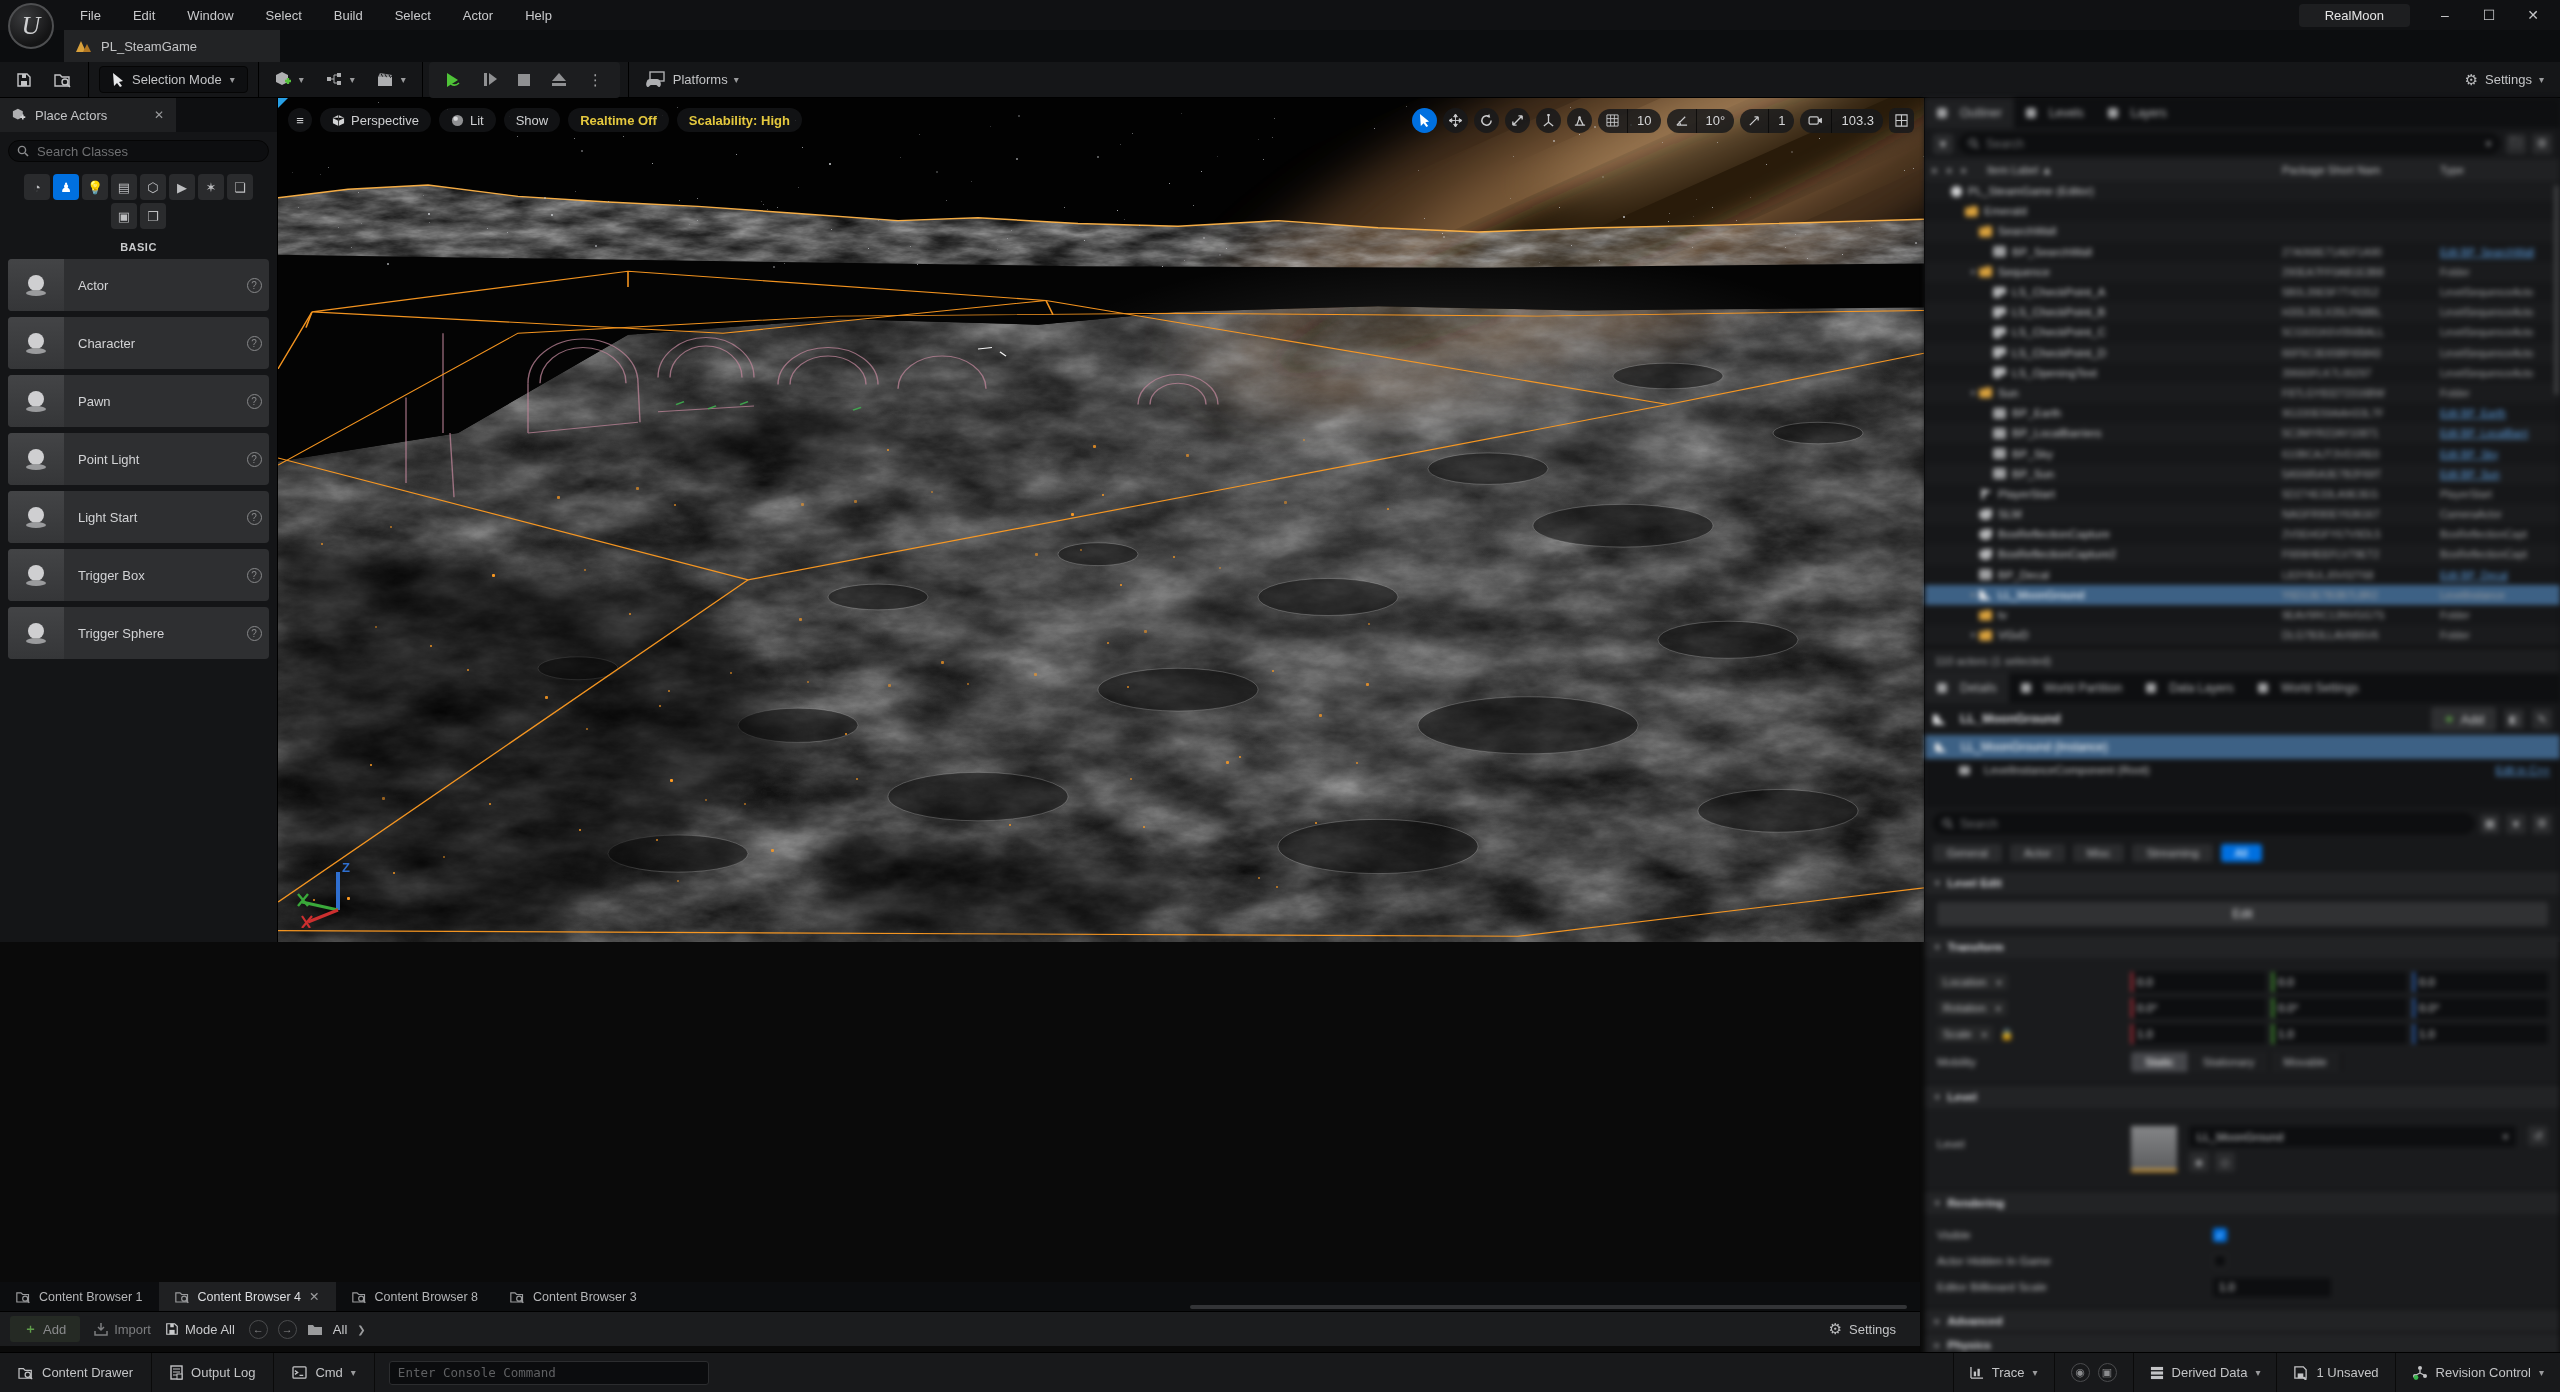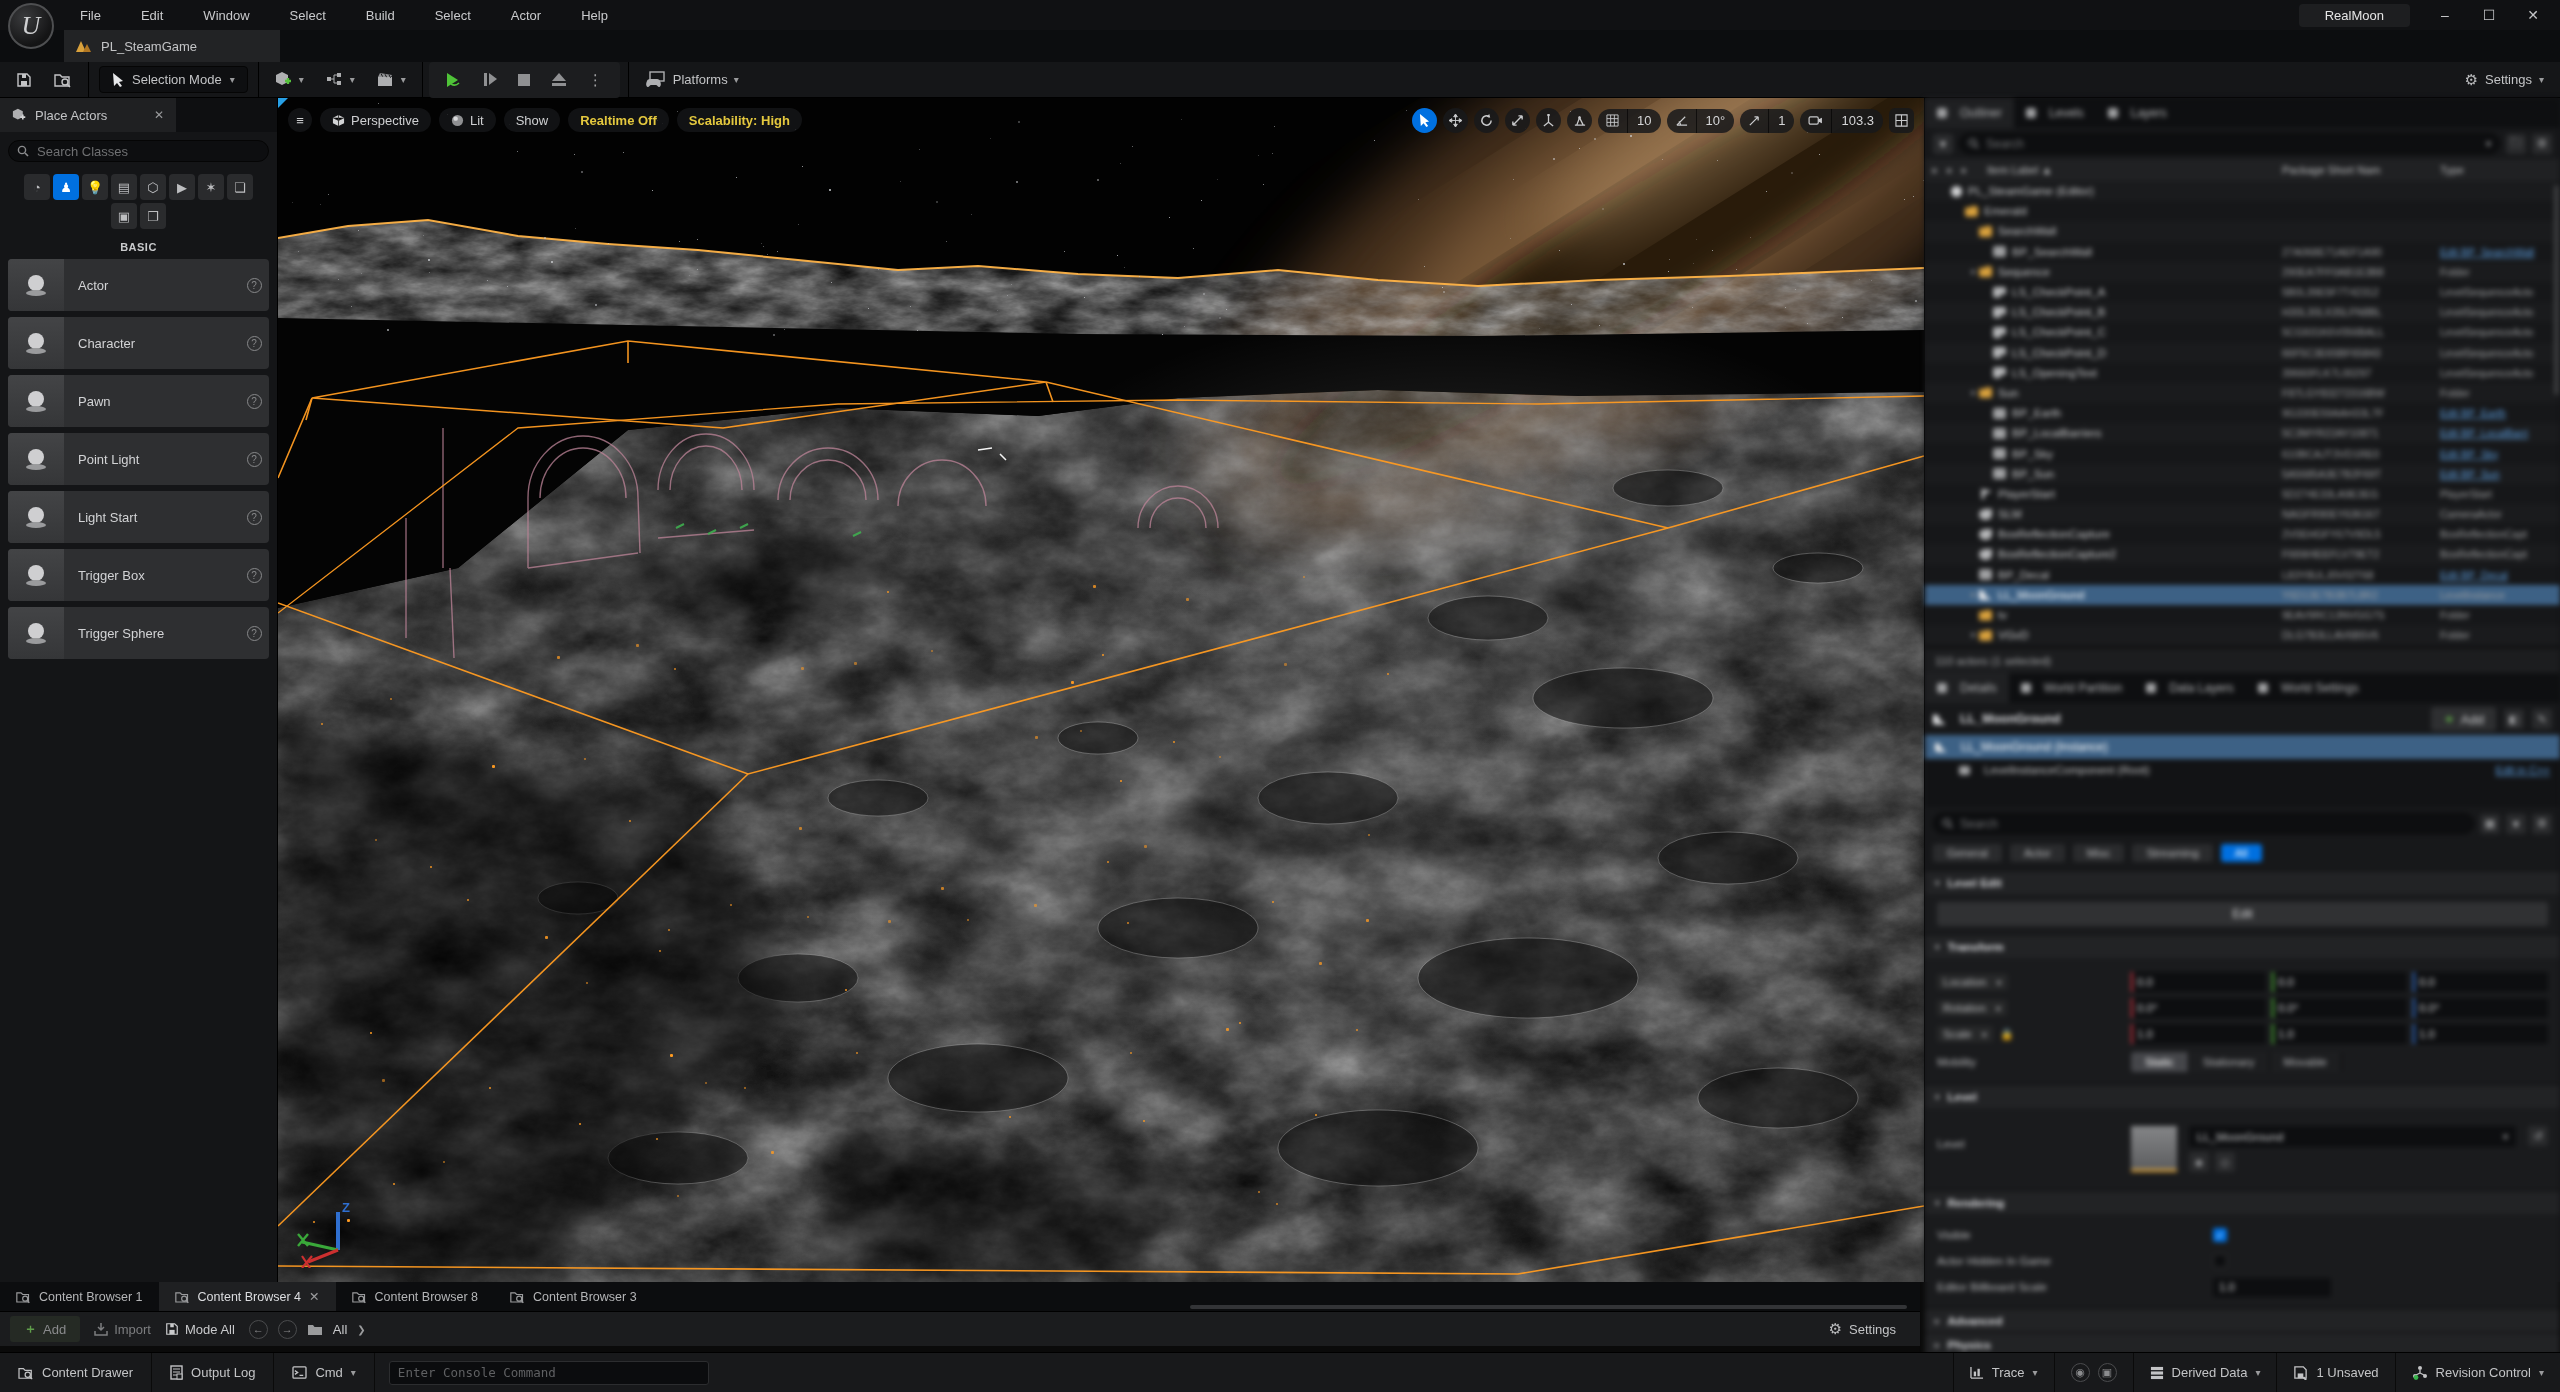--- a/index.html
+++ b/index.html
@@ -10,21 +10,21 @@
   }
   *{margin:0;padding:0;box-sizing:border-box;font-family:"Liberation Sans",sans-serif;}
   html,body{background:#000;}
   #app{position:relative;width:2560px;height:1392px;background:var(--bg);overflow:hidden;color:var(--txt);font-size:13px;}
 
   
   .menubar{position:absolute;left:0;top:0;width:2560px;height:30px;background:#101113;display:flex;align-items:center;}
   .logo{position:absolute;left:8px;top:3px;width:46px;height:46px;border-radius:50%;
         background:radial-gradient(circle at 35% 30%,#3a3b3d,#141415 70%);border:2px solid #4e4f51;z-index:5;
         display:flex;align-items:center;justify-content:center;color:#cfd0d2;font-family:"Liberation Serif",serif;font-size:26px;font-style:italic;}
-  .menus{display:flex;margin-left:66px;gap:12px;}
+  .menus{display:flex;margin-left:66px;gap:4px;}
   .menus .mi{padding:5px 14px;color:#c9cacc;cursor:default;}
   .win-right{position:absolute;right:0;top:0;height:30px;display:flex;align-items:center;gap:26px;padding-right:18px;}
   .proj-pill{background:#1d1e20;border-radius:4px;padding:4px 26px;color:#e5e5e5;}
   .winbtn{color:#c3c4c6;font-size:14px;width:18px;text-align:center;}
 
   .tabrow{position:absolute;left:0;top:30px;width:2560px;height:32px;background:#0c0d0f;}
   .asset-tab{position:absolute;left:64px;top:0;height:32px;width:216px;background:#222325;display:flex;align-items:center;gap:9px;padding:0 12px;}
   .asset-tab .ic{width:16px;height:12px;position:relative;}
   .asset-tab .ic:before{content:"";position:absolute;left:0;bottom:0;border-left:5px solid transparent;border-right:5px solid transparent;border-bottom:11px solid var(--orange);}
   .asset-tab .ic:after{content:"";position:absolute;left:7px;bottom:0;border-left:4px solid transparent;border-right:4px solid transparent;border-bottom:8px solid #b27722;}
@@ -44,21 +44,21 @@
   svg.i{display:block;}
   .eject{position:relative;width:14px;height:13px;}
   .eject:before{content:"";position:absolute;left:0;top:0;border-left:7px solid transparent;border-right:7px solid transparent;border-bottom:8px solid #8f9092;}
   .eject:after{content:"";position:absolute;left:0;bottom:0;width:14px;height:3px;background:#8f9092;}
   .stepi{position:relative;width:12px;height:13px;}
   .stepi:before{content:"";position:absolute;left:0;top:0;width:3px;height:13px;background:#8f9092;}
   .stepi:after{content:"";position:absolute;left:5px;top:0;border-top:6.5px solid transparent;border-bottom:6.5px solid transparent;border-left:8px solid #8f9092;}
   .stopi{width:12px;height:12px;background:#8f9092;}
 
   
-  .main{position:absolute;left:0;top:98px;width:2560px;height:1184px;display:flex;background:#0c0d0f;}
+  .main{position:absolute;left:0;top:98px;width:2560px;height:844px;display:flex;background:#0c0d0f;}
 
   
   .place{width:278px;background:#141517;display:flex;flex-direction:column;border-right:1px solid #000;}
   .place-tabbar{height:34px;background:#0e0f11;display:flex;}
   .place-tab{background:#1f2022;display:flex;align-items:center;gap:8px;padding:0 12px;width:176px;}
   .place-tab .x{margin-left:auto;color:#9a9b9d;font-size:12px;}
   .place-search{margin:8px 8px 4px;display:flex;align-items:center;gap:8px;background:#0d0e10;border:1px solid #050505;border-radius:11px;height:22px;padding:0 8px;color:#6f7072;}
   .cat-rows{display:flex;flex-direction:column;align-items:center;gap:3px;margin-top:8px;}
   .cat-row{display:flex;gap:3px;}
   .cat{width:26px;height:26px;border-radius:4px;background:#2a2b2d;display:flex;align-items:center;justify-content:center;color:#bdbec0;font-size:13px;}

